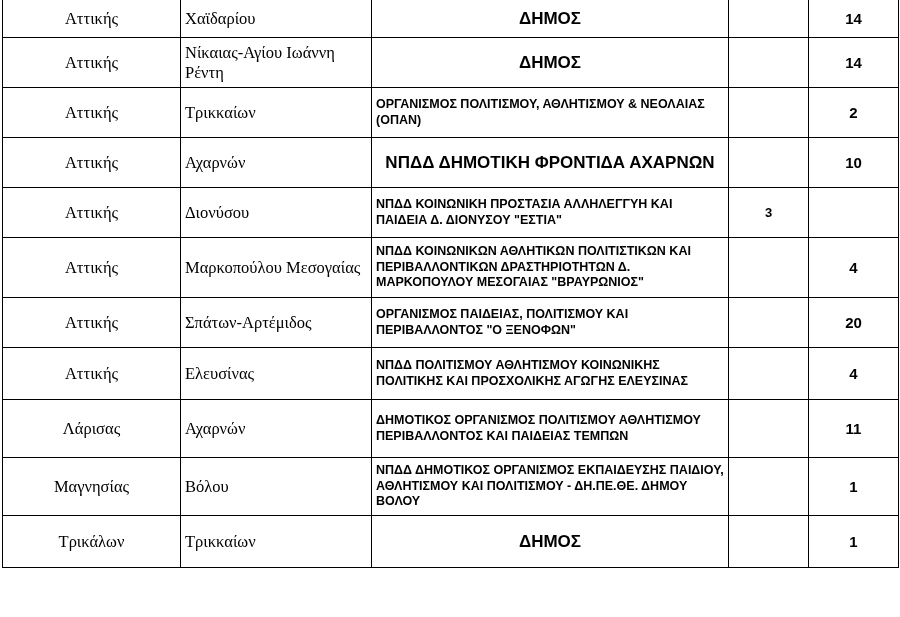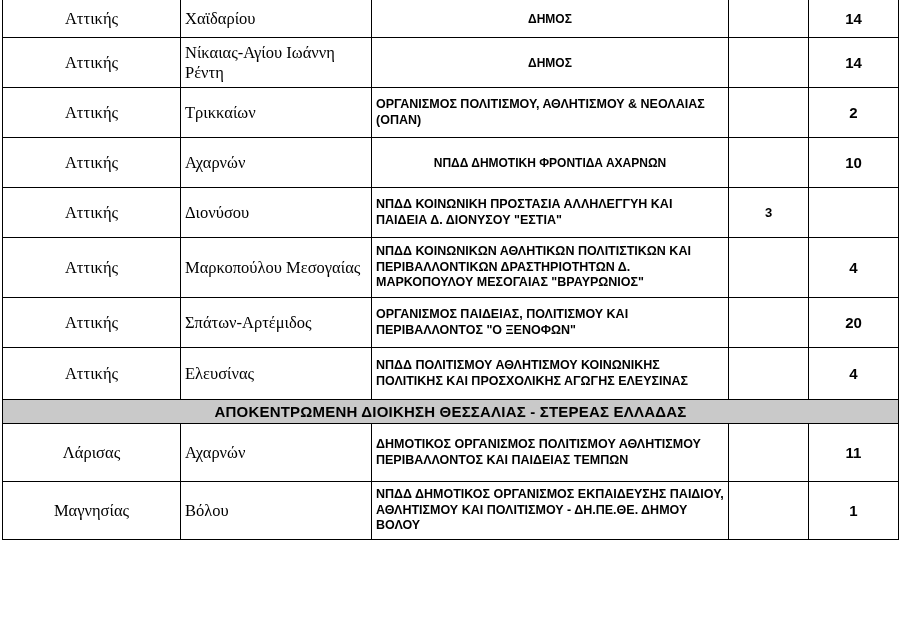--- a/index.html
+++ b/index.html
@@ -52,21 +52,21 @@
     font-family: "Liberation Serif", serif;
   }
   .entity {
     font-size: 12.5px;
     font-weight: bold;
     line-height: 1.25;
     font-family: "Liberation Sans", sans-serif;
   }
   .entity-plain {
     text-align: center;
-    font-size: 12px;
+    font-size: 17px;
     font-weight: bold;
     font-family: "Liberation Sans", sans-serif;
   }
   .numA {
     text-align: center;
     font-size: 13px;
     font-weight: bold;
     font-family: "Liberation Sans", sans-serif;
   }
   .numB {
@@ -161,36 +161,40 @@
       </tr>
 
       <tr class="r-h52">
         <td class="region">Αττικής</td>
         <td class="municipality">Ελευσίνας</td>
         <td class="entity">ΝΠΔΔ ΠΟΛΙΤΙΣΜΟΥ ΑΘΛΗΤΙΣΜΟΥ ΚΟΙΝΩΝΙΚΗΣ ΠΟΛΙΤΙΚΗΣ ΚΑΙ ΠΡΟΣΧΟΛΙΚΗΣ ΑΓΩΓΗΣ ΕΛΕΥΣΙΝΑΣ</td>
         <td class="numA"></td>
         <td class="numB">4</td>
       </tr>
 
-      <tr class="section-header">
-        <td colspan="5">ΑΠΟΚΕΝΤΡΩΜΕΝΗ ΔΙΟΙΚΗΣΗ ΘΕΣΣΑΛΙΑΣ - ΣΤΕΡΕΑΣ ΕΛΛΑΔΑΣ</td>
-      </tr>
 
       <tr class="r-h58">
         <td class="region">Λάρισας</td>
         <td class="municipality">Αχαρνών</td>
         <td class="entity">ΔΗΜΟΤΙΚΟΣ ΟΡΓΑΝΙΣΜΟΣ ΠΟΛΙΤΙΣΜΟΥ ΑΘΛΗΤΙΣΜΟΥ ΠΕΡΙΒΑΛΛΟΝΤΟΣ ΚΑΙ ΠΑΙΔΕΙΑΣ ΤΕΜΠΩΝ</td>
         <td class="numA"></td>
         <td class="numB">11</td>
       </tr>
 
       <tr class="r-h58">
         <td class="region">Μαγνησίας</td>
         <td class="municipality">Βόλου</td>
         <td class="entity">ΝΠΔΔ ΔΗΜΟΤΙΚΟΣ ΟΡΓΑΝΙΣΜΟΣ ΕΚΠΑΙΔΕΥΣΗΣ ΠΑΙΔΙΟΥ, ΑΘΛΗΤΙΣΜΟΥ ΚΑΙ ΠΟΛΙΤΙΣΜΟΥ - ΔΗ.ΠΕ.ΘΕ. ΔΗΜΟΥ ΒΟΛΟΥ</td>
         <td class="numA"></td>
         <td class="numB">1</td>
       </tr>
 
+      <tr class="r-h52">
+        <td class="region">Τρικάλων</td>
+        <td class="municipality">Τρικκαίων</td>
+        <td class="entity-plain">ΔΗΜΟΣ</td>
+        <td class="numA"></td>
+        <td class="numB">1</td>
+      </tr>
 
     </tbody>
   </table>
 </div>
 
 </body></html>

